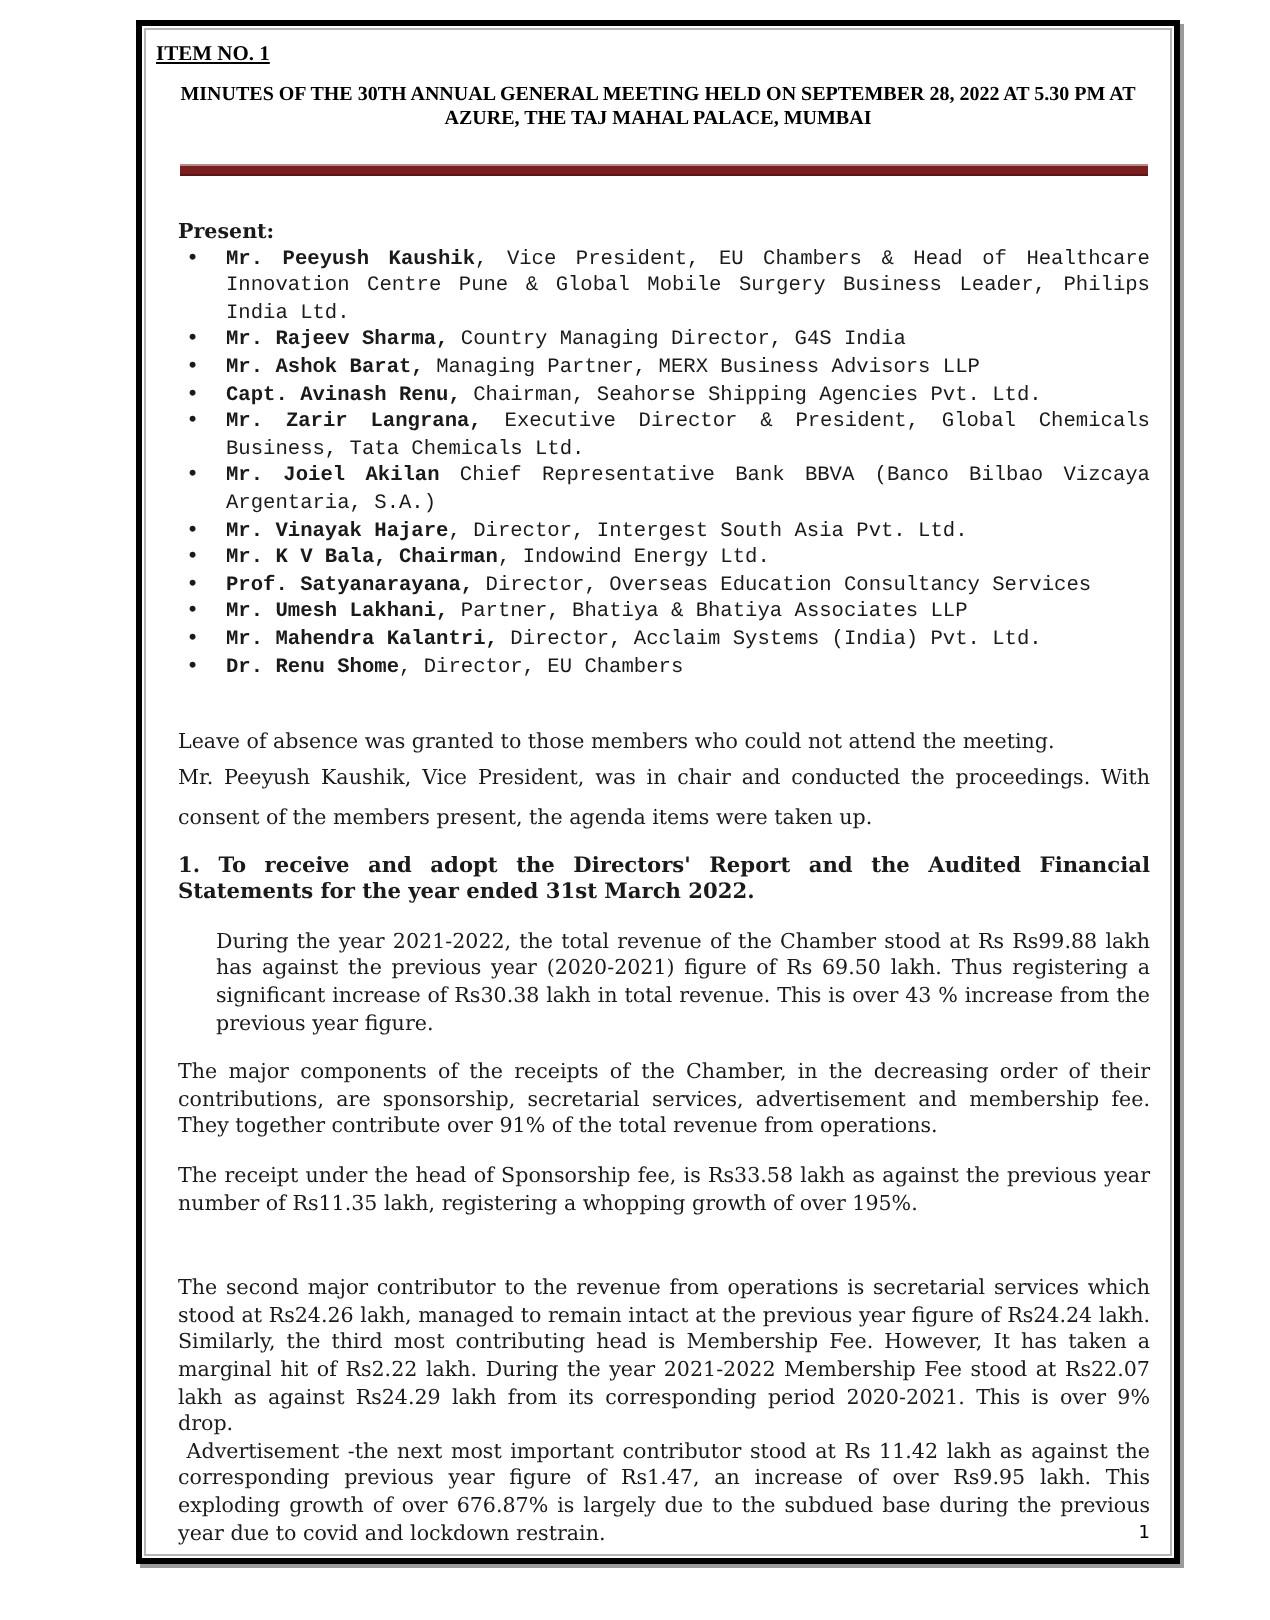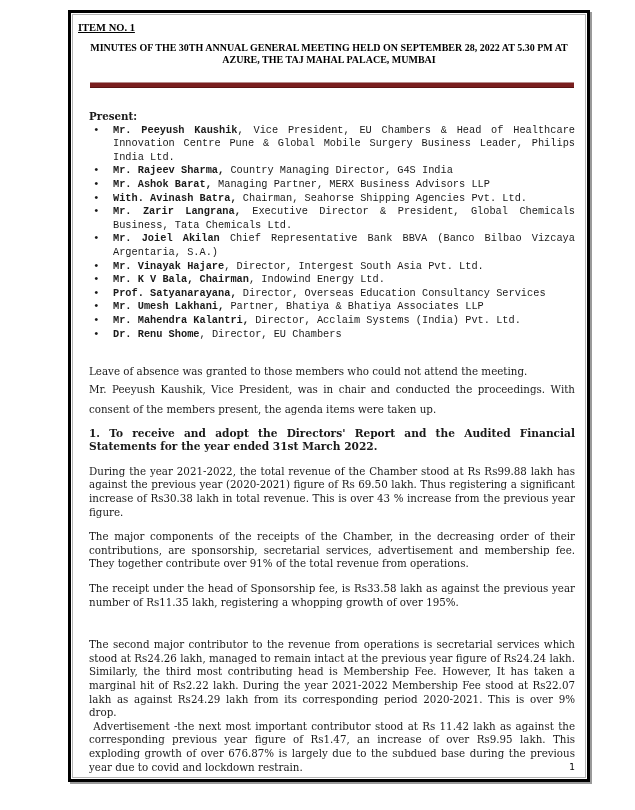--- a/index.html
+++ b/index.html
@@ -35,21 +35,21 @@
     ul.attendees { margin: 0; padding: 0 0 0 24px; list-style: none; }
     ul.attendees li { position: relative; text-align: justify; font-family: Liberation Mono, monospace; }
     ul.attendees li::before {
       content: "\2022"; position: absolute; left: -20px; top: 0; font-size: 11px;
     }
     .name { font-weight: bold; }
     p { margin: 0; text-align: justify; }
     .p-leave { margin-top: 24px; }
     .p-chair { line-height: 20px; }
     .agenda-title { font-weight: bold; margin-top: 8px; font-size: 10.6px; }
-    .p1 { margin-top: 11px; }
+    .p1 { margin-top: 11px; margin-left: 19px; }
     .p2 { margin-top: 11px; }
     .p3 { margin-top: 11px; }
     .p4 { margin-top: 29px; }
     .page-number {
       position: absolute; right: 12px; bottom: 7px;
       font-family: "DejaVu Sans", sans-serif; font-size: 9px; color: #000;
     }
   </style>
 </head>
 <body>
@@ -58,21 +58,21 @@
   <div class="item-no">ITEM NO. 1</div>
   <div class="heading">MINUTES OF THE 30TH ANNUAL GENERAL MEETING HELD ON SEPTEMBER 28, 2022 AT 5.30 PM AT AZURE, THE TAJ MAHAL PALACE, MUMBAI</div>
   <div class="rule"></div>
 
   <div class="body-text">
     <p class="present-label">Present:</p>
     <ul class="attendees">
       <li><span class="name">Mr. Peeyush Kaushik</span><span>, </span><span>Vice President, EU Chambers &amp; Head of Healthcare Innovation Centre Pune &amp; Global Mobile Surgery Business Leader, Philips India Ltd.</span></li>
       <li><span class="name">Mr. Rajeev Sharma,</span><span> </span><span>Country Managing Director, G4S India</span></li>
       <li><span class="name">Mr. Ashok Barat,</span><span> </span><span>Managing Partner, MERX Business Advisors LLP</span></li>
-      <li><span class="name">With. Avinash Batra,</span><span> </span><span>Chairman, Seahorse Shipping Agencies Pvt. Ltd.</span></li>
+      <li><span class="name">Capt. Avinash Renu,</span><span> </span><span>Chairman, Seahorse Shipping Agencies Pvt. Ltd.</span></li>
       <li><span class="name">Mr. Zarir Langrana,</span><span> </span><span>Executive Director &amp; President, Global Chemicals Business, Tata Chemicals Ltd.</span></li>
       <li><span class="name">Mr. Joiel Akilan</span><span> </span><span>Chief Representative Bank BBVA (Banco Bilbao Vizcaya Argentaria, S.A.)</span></li>
       <li><span class="name">Mr. Vinayak Hajare</span><span>, </span><span>Director, Intergest South Asia Pvt. Ltd.</span></li>
       <li><span class="name">Mr. K V Bala, Chairman</span><span>, </span><span>Indowind Energy Ltd.</span></li>
       <li><span class="name">Prof. Satyanarayana,</span><span> </span><span>Director, Overseas Education Consultancy Services</span></li>
       <li><span class="name">Mr. Umesh Lakhani,</span><span> </span><span>Partner, Bhatiya &amp; Bhatiya Associates LLP</span></li>
       <li><span class="name">Mr. Mahendra Kalantri,</span><span> </span><span>Director, Acclaim Systems (India) Pvt. Ltd.</span></li>
       <li><span class="name">Dr. Renu Shome</span><span>, </span><span>Director, EU Chambers</span></li>
     </ul>
 

